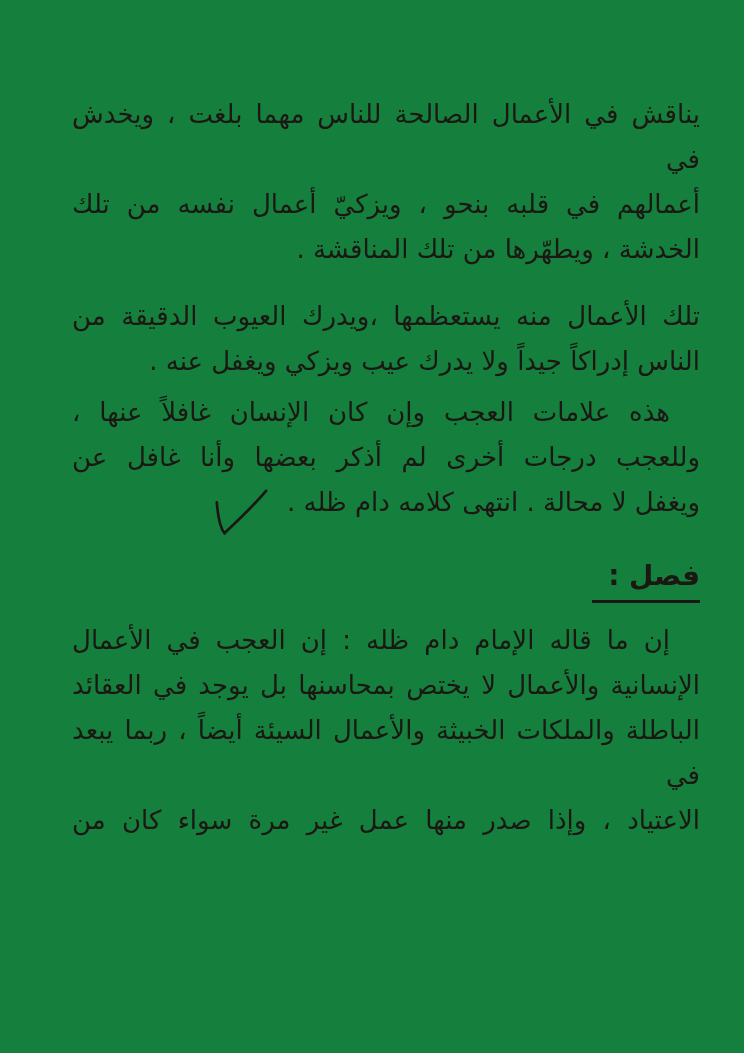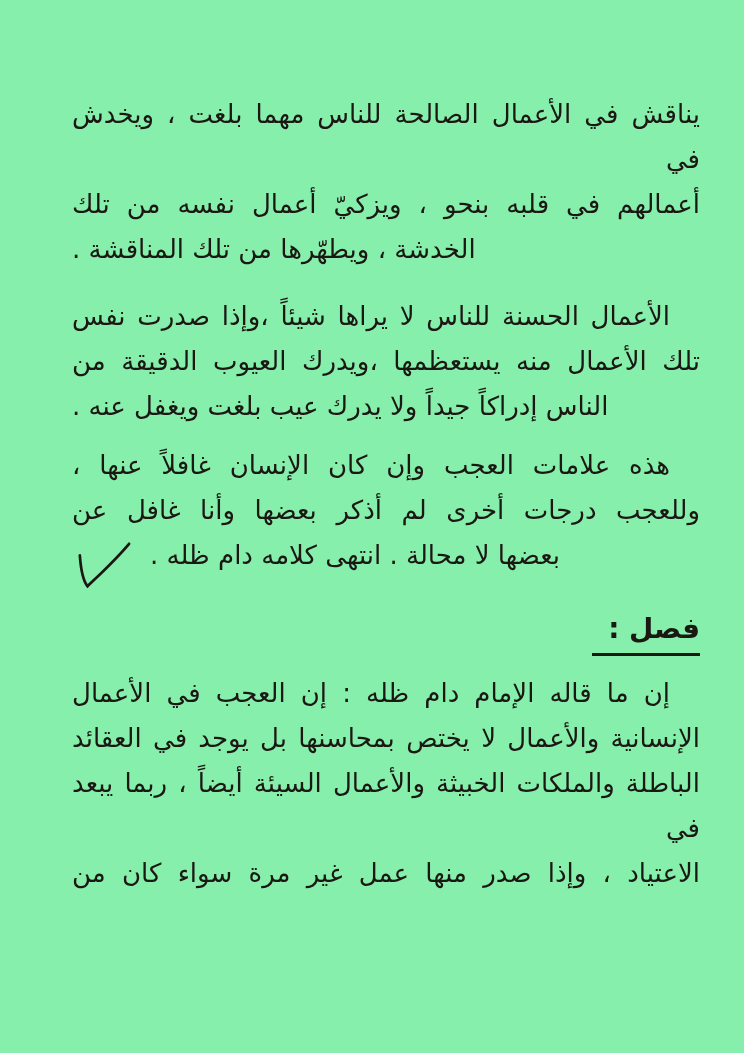--- a/index.html
+++ b/index.html
@@ -5,46 +5,46 @@
   html, body {
     margin: 0;
     padding: 0;
     background: #e8e8e8;
   }
   .page {
     position: relative;
     width: 744px;
     height: 1053px;
     margin: 0 auto;
-    background: #86efac;
+    background: #15803d;
     color: #1b1713;
     font-family: "DejaVu Sans", sans-serif;
     overflow: hidden;
   }
   .text-block {
     position: absolute;
     top: 92px;
     right: 44px;
     width: 628px;
     direction: rtl;
     font-size: 26px;
     line-height: 45px;
   }
   .para { margin: 0; }
   .para-2 { margin-top: 22px; }
-  .para-3 { margin-top: 14px; }
+  .para-3 { margin-top: 6px; }
   .para-4 { margin-top: 8px; }
   .line {
     text-align: justify;
     text-align-last: justify;
     text-justify: inter-word;
     white-space: normal;
   }
   .line.end {
-    text-align: left;
+    text-align: right;
     text-align-last: auto;
   }
   .line.indent {
     padding-right: 30px;
   }
   .heading-wrap {
     margin-top: 13px;
     height: 56px;
   }
   .section-heading {
@@ -87,30 +87,29 @@
 
   <div class="text-block">
 
     <div class="para para-1">
       <div class="line">يناقش في الأعمال الصالحة للناس مهما بلغت ، ويخدش في</div>
       <div class="line">أعمالهم في قلبه بنحو ، ويزكيّ أعمال نفسه من تلك</div>
       <div class="line end">الخدشة ، ويطهّرها من تلك المناقشة .</div>
     </div>
 
     <div class="para para-2">
-      <div class="line indent">الأعمال الحسنة للناس لا يراها شيئاً ،وإذا صدرت نفس</div>
       <div class="line">تلك الأعمال منه يستعظمها ،ويدرك العيوب الدقيقة من</div>
-      <div class="line end">الناس إدراكاً جيداً ولا يدرك عيب بلغت ويغفل عنه .</div>
+      <div class="line end">الناس إدراكاً جيداً ولا يدرك عيب ويزكي ويغفل عنه .</div>
     </div>
 
     <div class="para para-3">
       <div class="line indent">هذه علامات العجب وإن كان الإنسان غافلاً عنها ،</div>
       <div class="line">وللعجب درجات أخرى لم أذكر بعضها وأنا غافل عن</div>
       <div class="line end">
-        <span>بعضها لا محالة . انتهى كلامه دام ظله .</span><svg class="hand-mark" viewBox="0 0 64 58" xmlns="http://www.w3.org/2000/svg">
+        <span>ويغفل لا محالة . انتهى كلامه دام ظله .</span><svg class="hand-mark" viewBox="0 0 64 58" xmlns="http://www.w3.org/2000/svg">
             <path d="M8 18 C9 32 11 44 16 50 C24 42 44 24 59 6"></path>
           </svg>
       </div>
     </div>
 
     <div class="heading-wrap">
       <span class="section-heading">فصل :</span>
     </div>
 
     <div class="para para-4">

